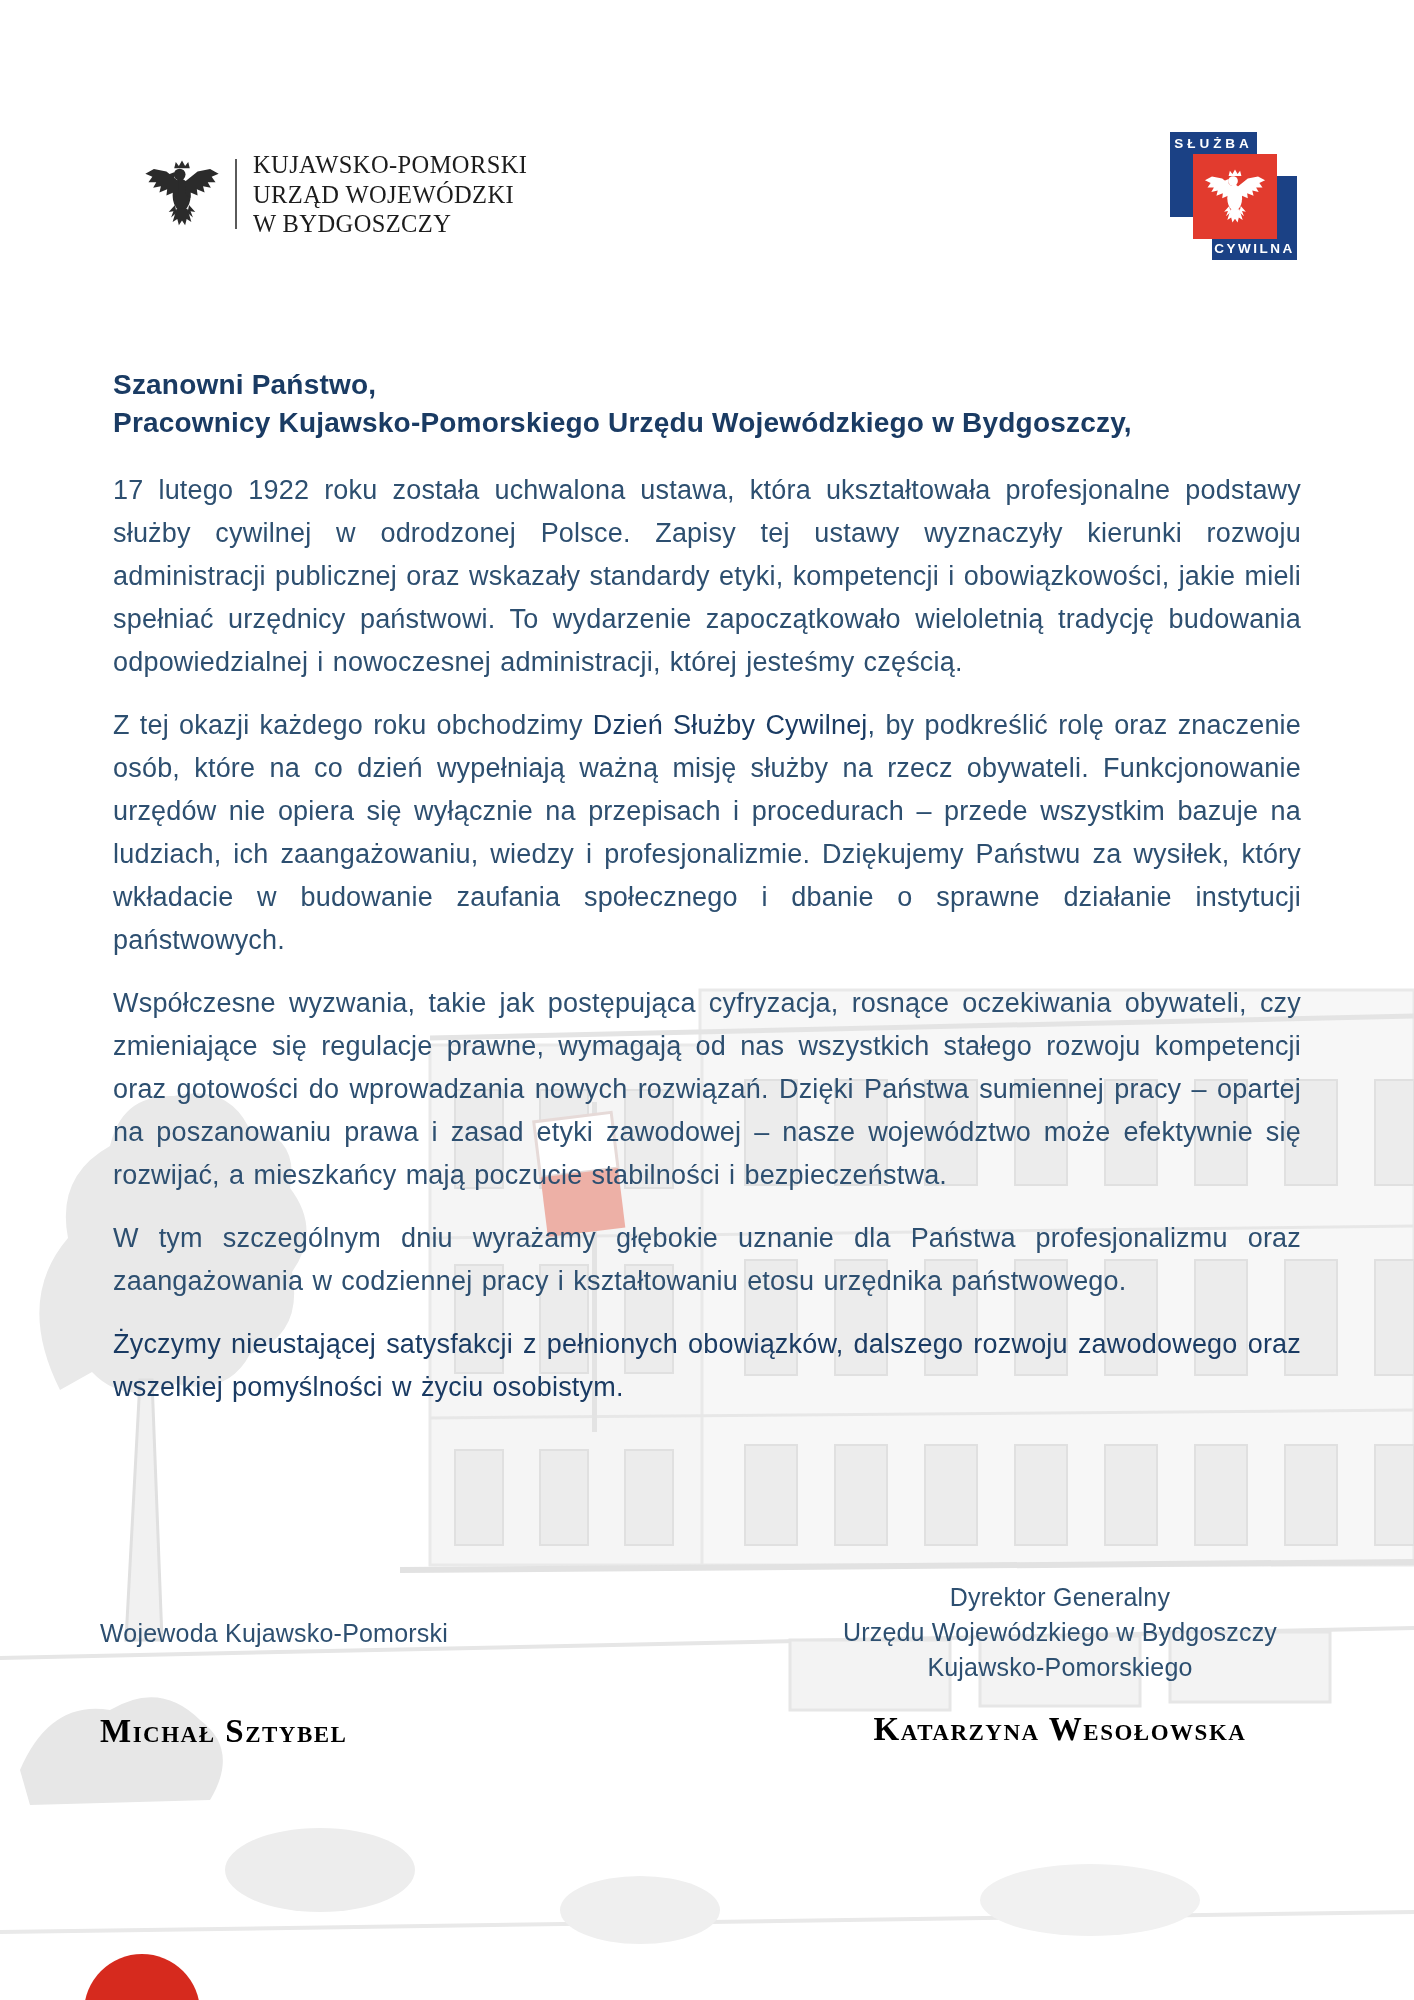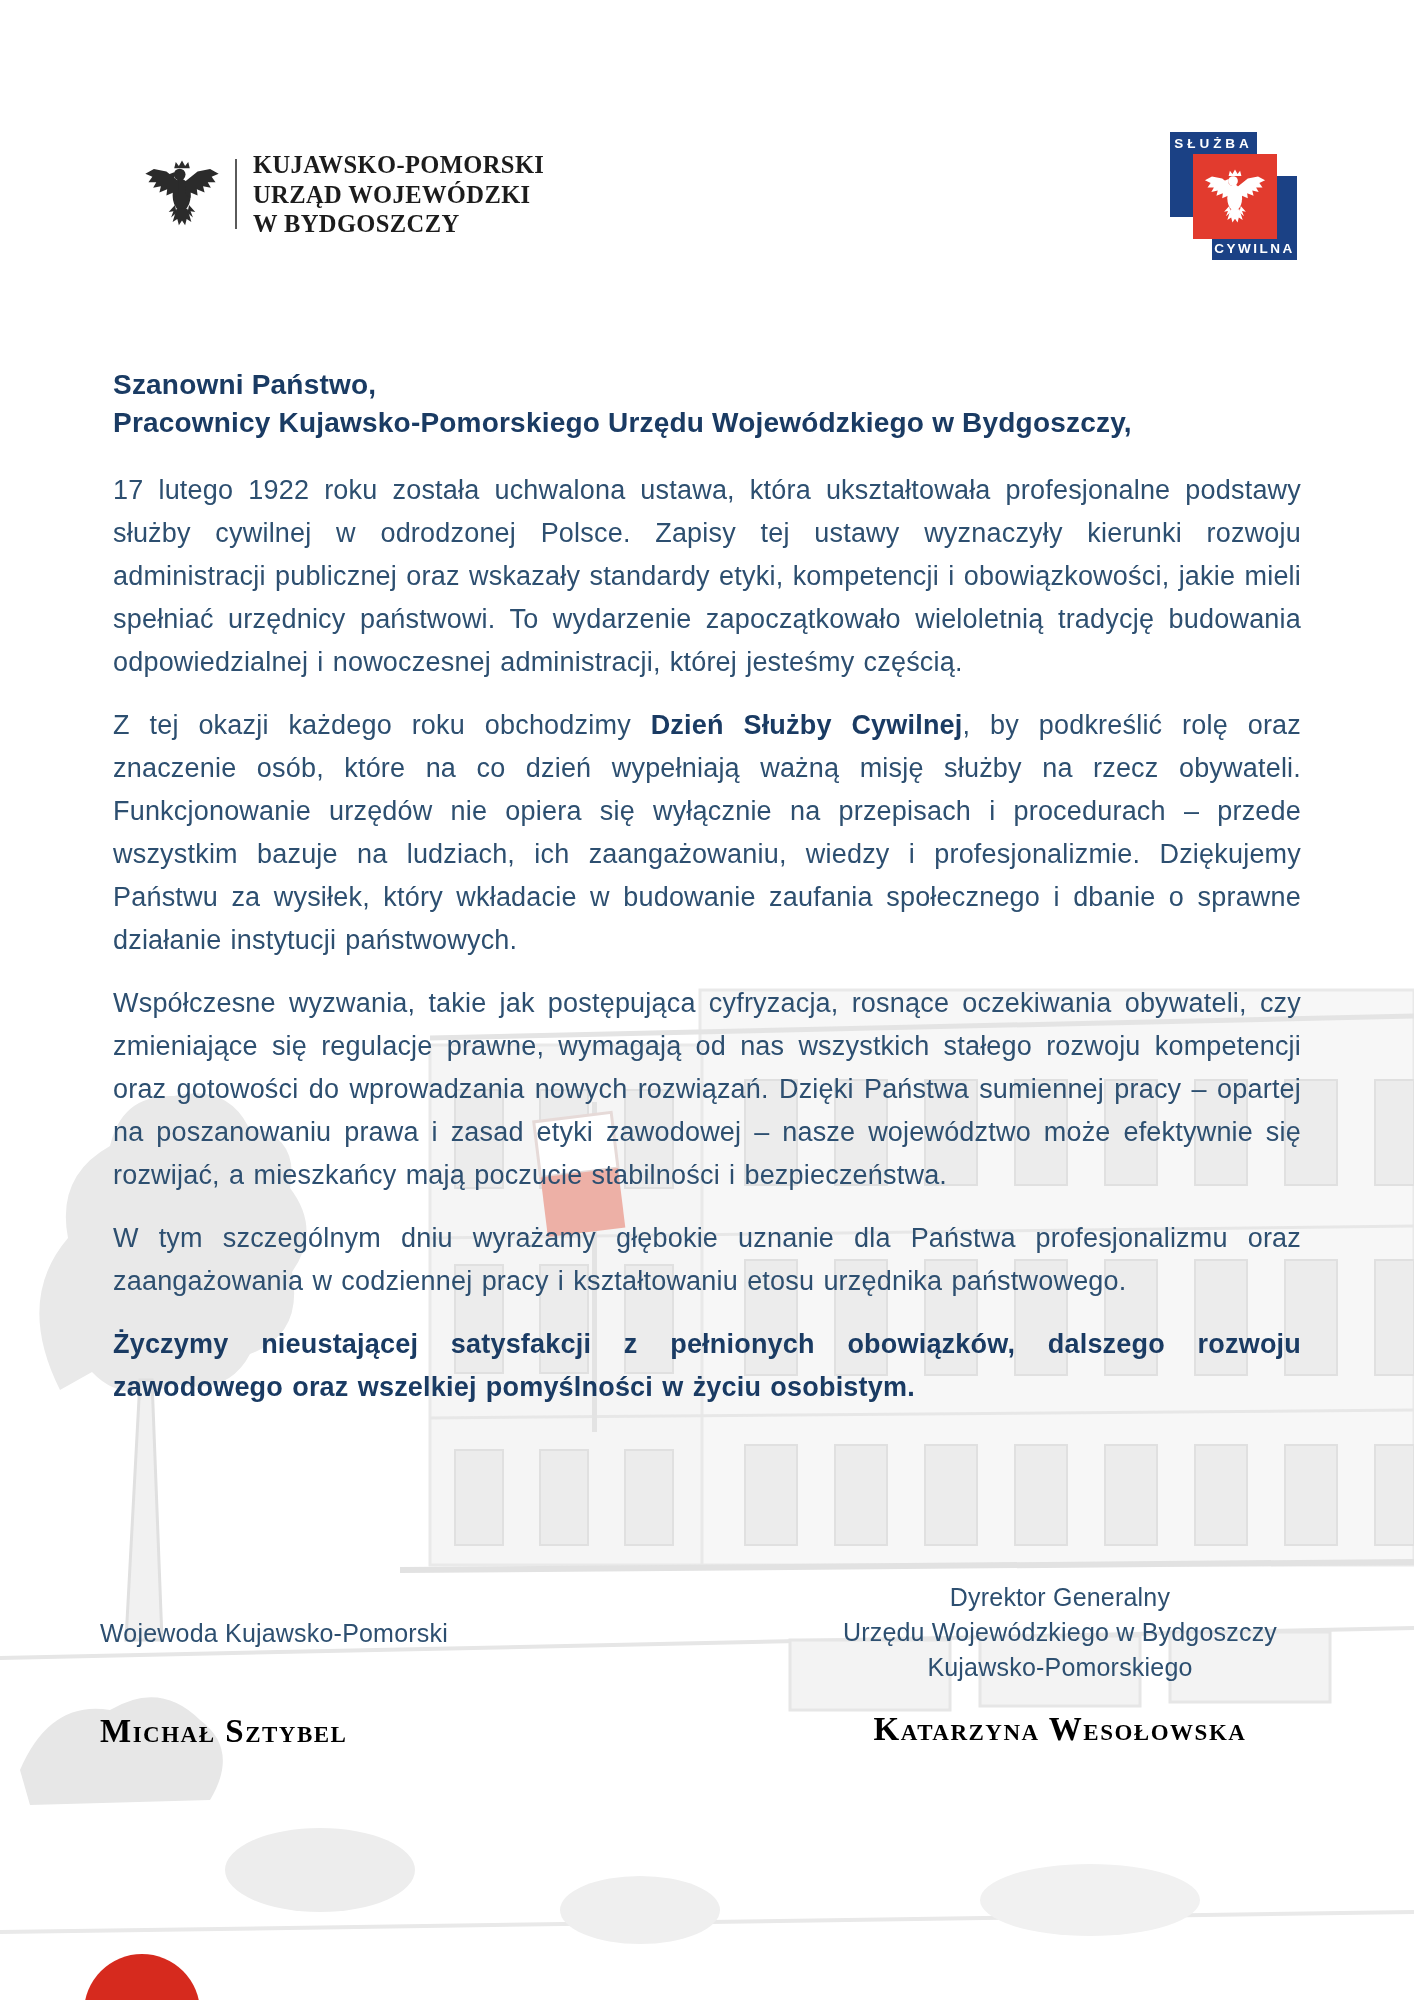--- a/index.html
+++ b/index.html
@@ -7,40 +7,40 @@
     position:relative; width:1414px; height:2000px;
     background:#ffffff; overflow:hidden;
     font-family:"Liberation Sans", sans-serif;
   }
   
   .wm { position:absolute; left:0; top:870px; z-index:0; }
   
   .office-logo { position:absolute; left:143px; top:150px; display:flex; align-items:center; z-index:2; }
   .office-logo .eagle { width:78px; height:72px; color:#2b2b2b; }
   .office-logo .divider { width:2px; height:70px; background:#5a5a5a; margin:0 16px 0 14px; }
-  .office-name { font-family:"Liberation Serif", serif; font-weight:700; font-size:24.5px;
+  .office-name { font-family:"Liberation Serif", serif; font-weight:400; font-size:24.5px;
     line-height:29.5px; color:#1c1c1c; letter-spacing:0.4px; }
   
   .cs-logo { position:absolute; left:1170px; top:132px; width:128px; height:130px; z-index:2; }
   .cs-sq { position:absolute; background:#1b4185; }
   .cs-a { left:0; top:0; width:87px; height:85px; z-index:1; }
   .cs-b { left:42px; top:44px; width:85px; height:84px; z-index:1; }
   .cs-red { position:absolute; left:23px; top:22px; width:84px; height:85px; background:#e23b2e; z-index:2;
     display:flex; align-items:center; justify-content:center; }
   .cs-red .eagle { width:64px; height:62px; color:#ffffff; }
   .cs-label { position:absolute; left:0; width:100%; text-align:center; color:#ffffff;
     font-weight:bold; font-size:13.5px; }
   .cs-label.top { top:4px; letter-spacing:4px; }
   .cs-label.bottom { bottom:4px; letter-spacing:2.5px; }
   
   .content { position:absolute; left:113px; top:366px; width:1188px; z-index:1; }
   .greet { font-weight:bold; color:#1a3b63; font-size:28px; line-height:38px; margin:0 0 27px 0; letter-spacing:0.2px; }
   p.bodytxt { font-size:27px; line-height:43px; color:#2d4f70; text-align:justify;
     margin:0 0 20px 0; letter-spacing:0.2px; word-spacing:1.5px; }
-  p.bodytxt .b, p.bold-para { font-weight:bold; }
+  p.bodytxt .b, p.bold-para { font-weight:normal; }
   p.bold-para { color:#1a3b63; }
   p.bodytxt .b { color:#1a3b63; }
   
   .sig-left  { position:absolute; left:100px; top:1616px; width:450px; text-align:left; z-index:1; }
   .sig-right { position:absolute; left:800px; top:1580px; width:520px; text-align:center; z-index:1; }
   .sig-title { font-size:25px; line-height:35px; color:#2d4f70; letter-spacing:0.2px; }
   .sig-name { font-family:"Liberation Serif", serif; font-variant:small-caps; font-weight:700;
     font-size:33px; letter-spacing:1.5px; color:#000000; }
   .sig-left .sig-name { margin-top:62px; }
   .sig-right .sig-name { margin-top:26px; }

